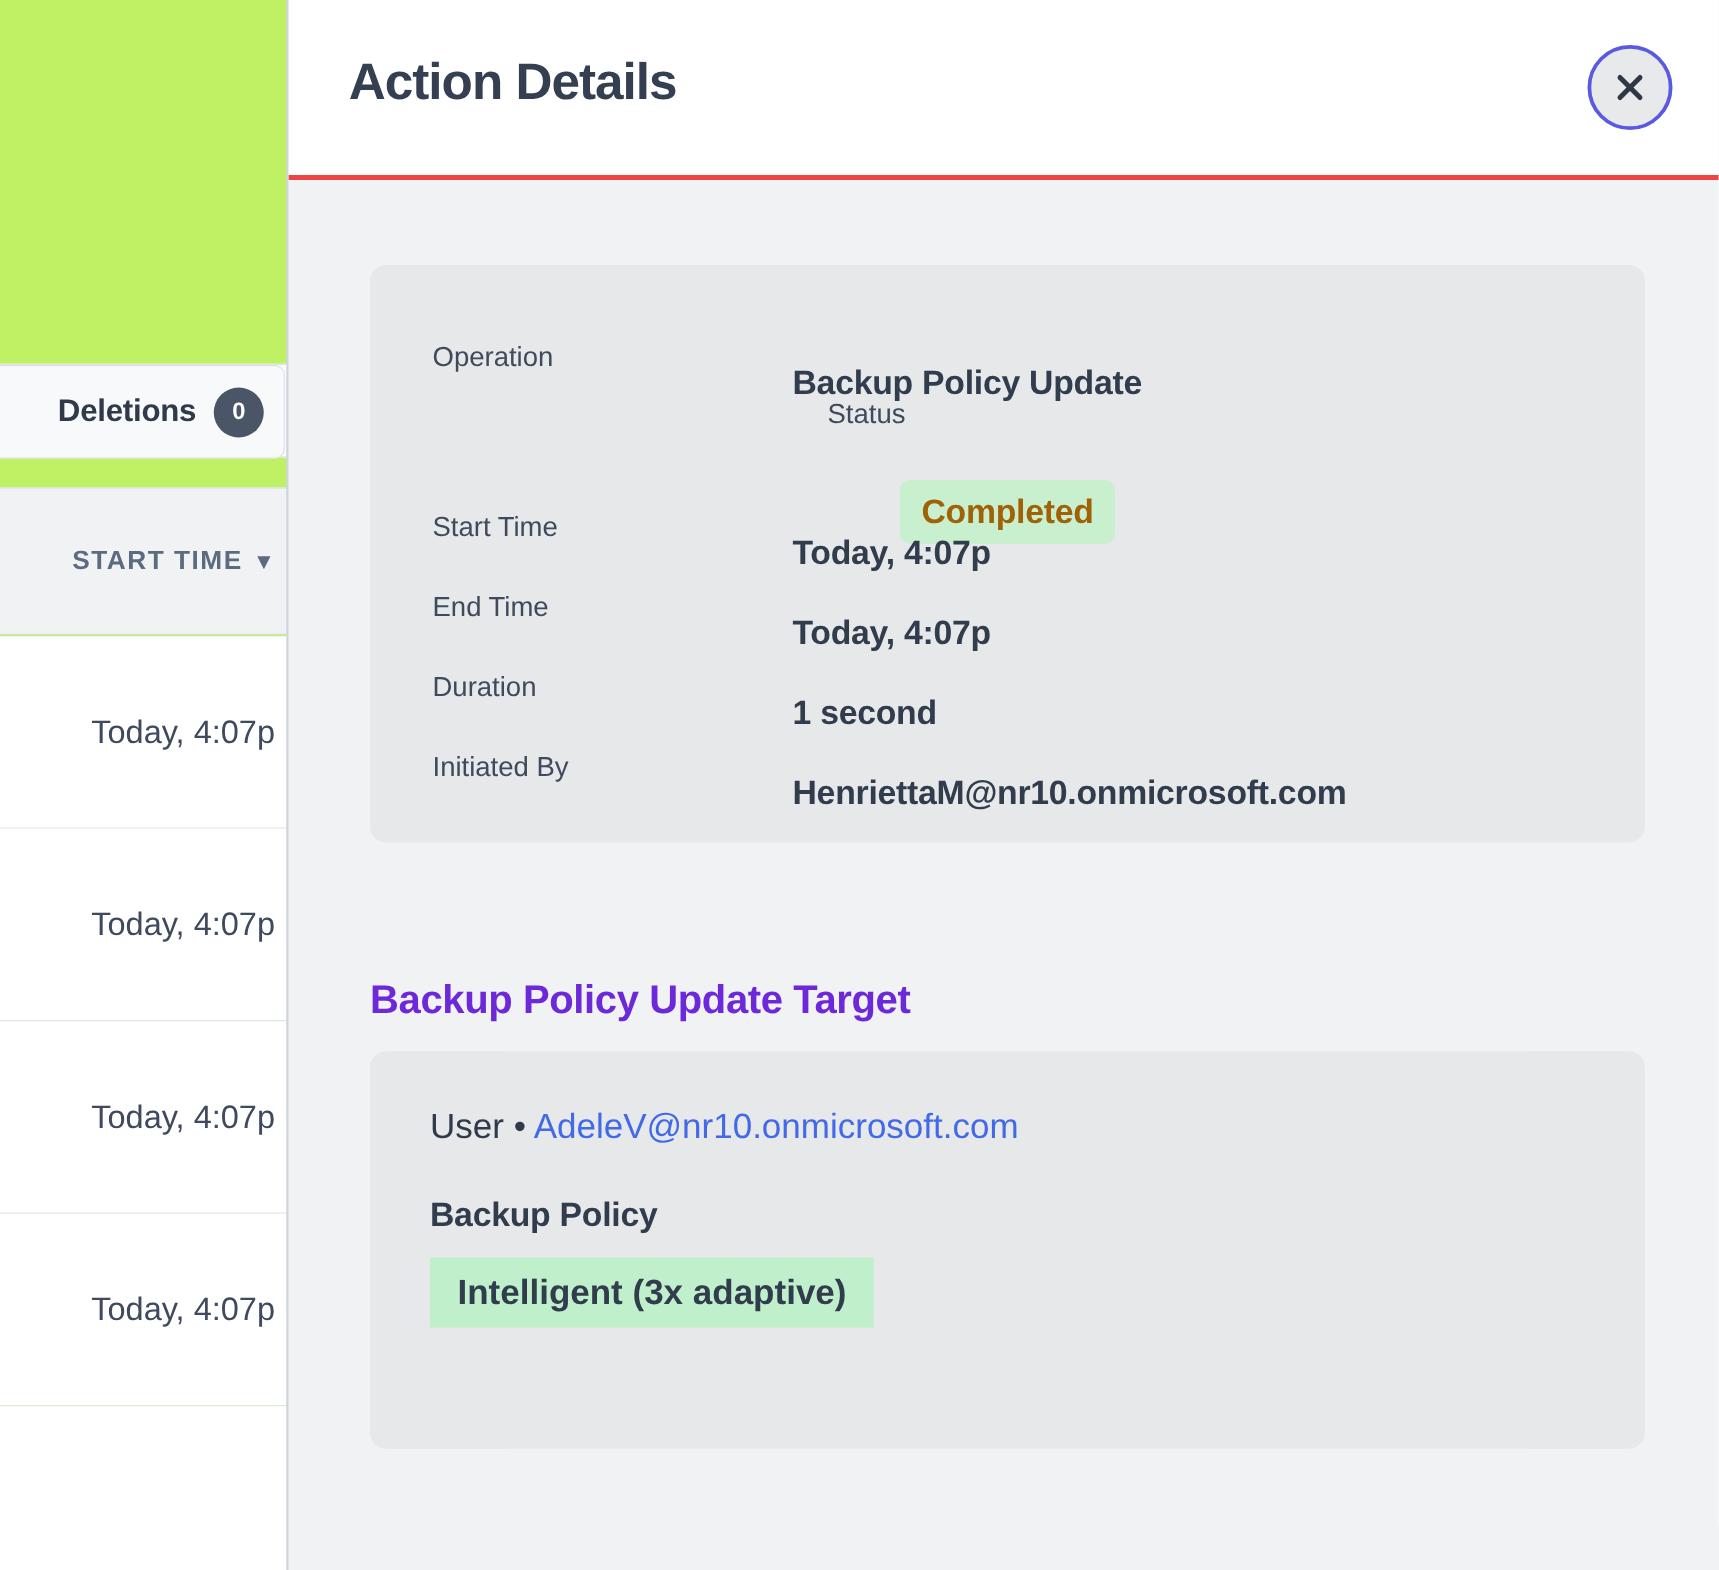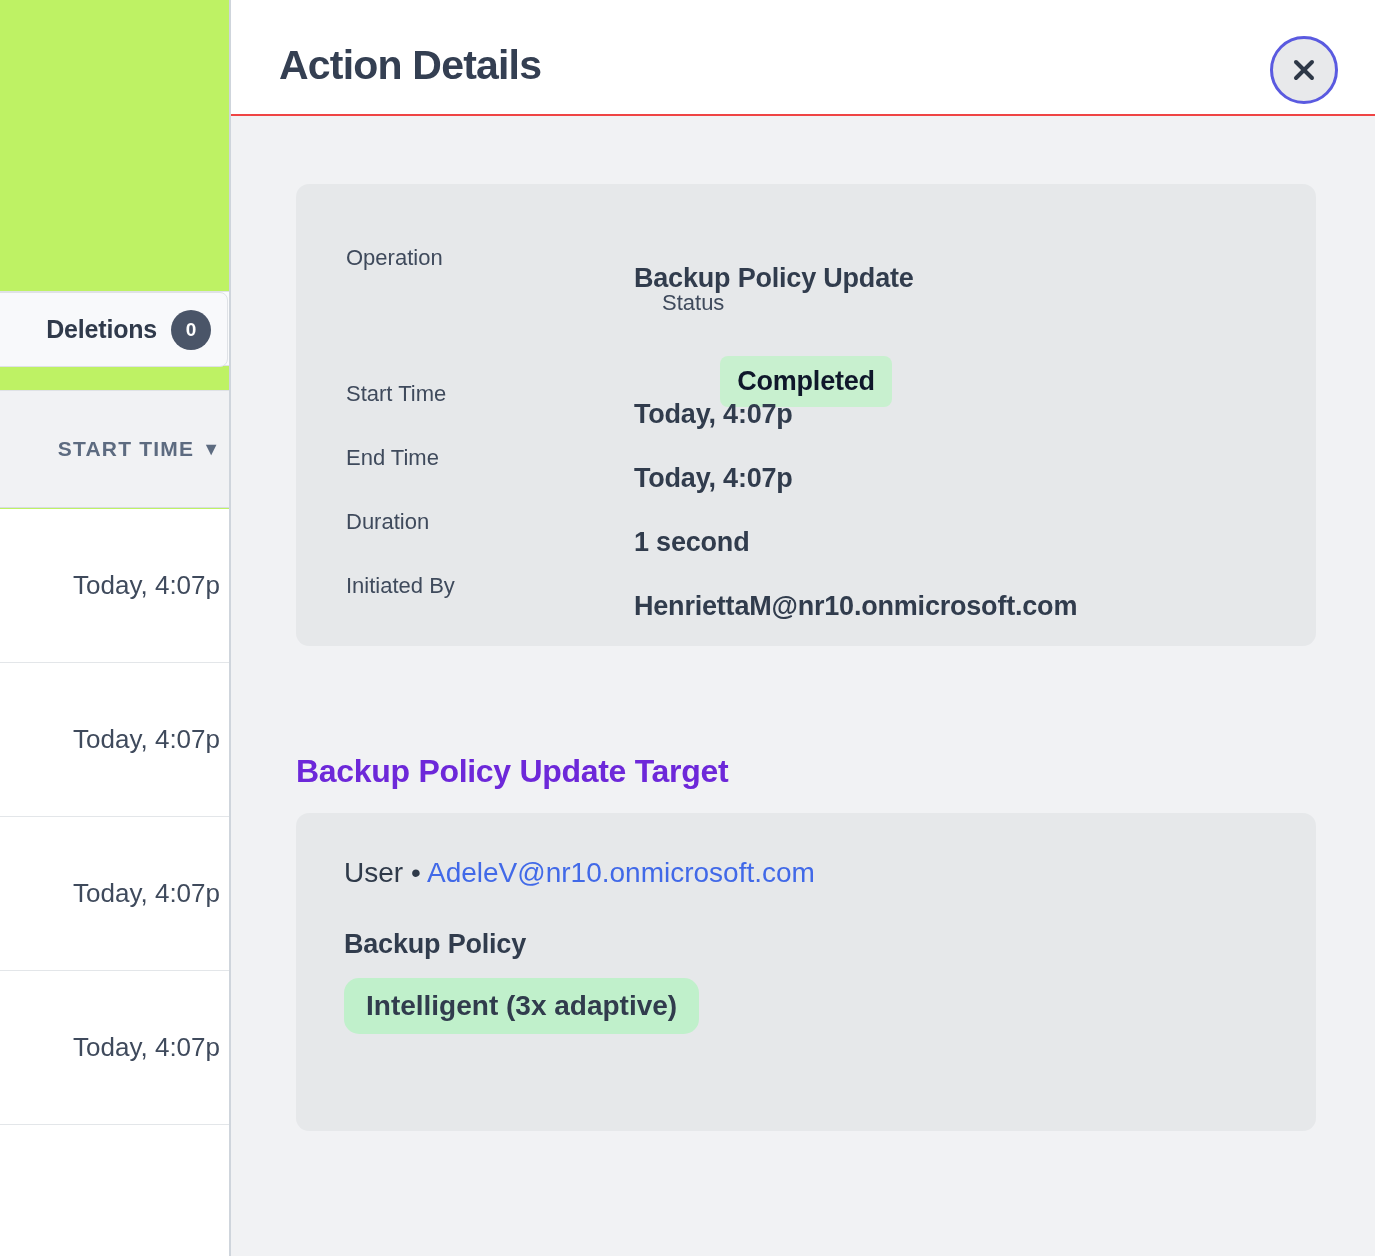--- a/index.html
+++ b/index.html
@@ -123,23 +123,23 @@
   .panel {
     position: absolute;
     left: 231px; top: 0;
     width: 1144px;
     height: 1256px;
     background: #f1f2f4;
   }
 
   .panel-header {
     position: relative;
-    height: 116px;
+    height: 144px;
     background: #ffffff;
-    border-bottom: 2px solid #ef4444;
+    border-bottom: 4px solid #ef4444;
   }
   .panel-title {
     position: absolute;
     left: 48px; top: 42px;
     font-size: 41px;
     font-weight: bold;
     color: #343f52;
     letter-spacing: -0.8px;
   }
   .close-btn {
@@ -191,21 +191,21 @@
     font-size: 27px;
     font-weight: bold;
     color: #313c4d;
     letter-spacing: -0.2px;
     margin-top: 40px;
   }
   .kv-row.status-row { height: 72px; flex-direction: column; }
   .badge-green-text {
     display: inline-block;
     background: #c8f0cf;
-    color: #0f172a;
+    color: #a16207;
     font-size: 27px;
     font-weight: bold;
     padding: 12px 17px;
     border-radius: 8px;
     line-height: 1;
   }
 
   
   .section-title {
     position: absolute;
@@ -240,21 +240,21 @@
     text-decoration: none;
     cursor: pointer;
   }
   .badge-dark-text {
     display: inline-block;
     background: #c0f0cb;
     color: #313c4d;
     font-size: 28px;
     font-weight: bold;
     padding: 14px 22px;
-    border-radius: 15px;
+    border-radius: 0;
     line-height: 1;
   }
 </style>
 </head>
 <body>
 
 <div id="root">
 
   <div class="left-pane">
 

